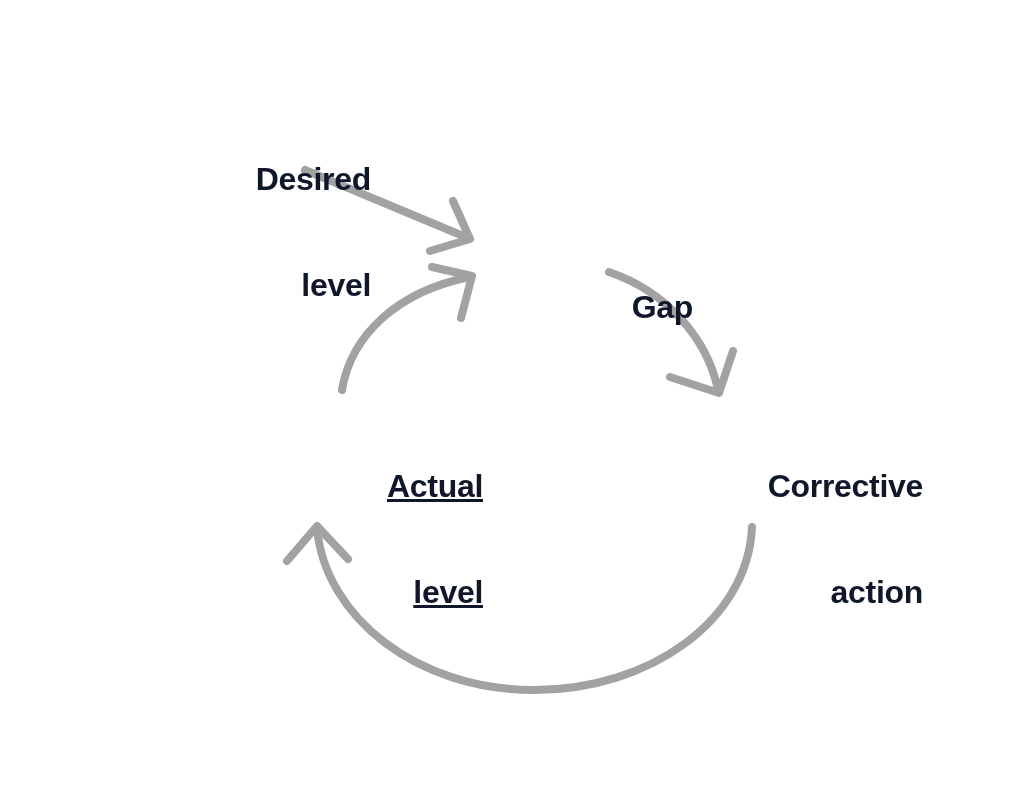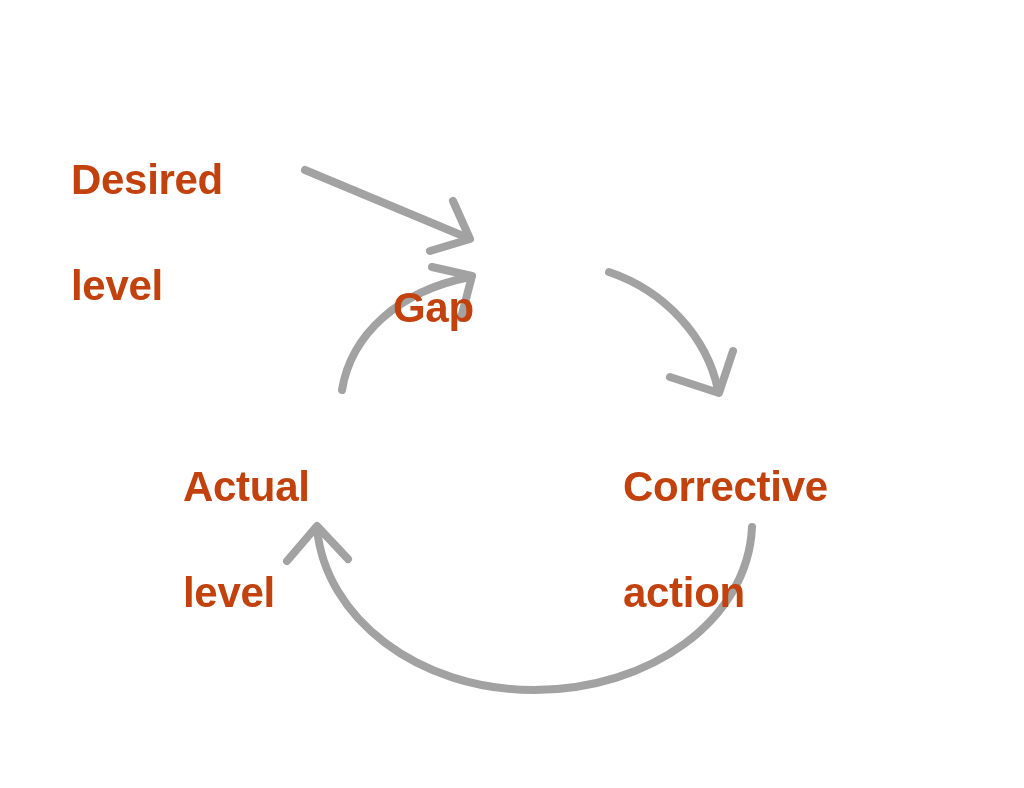--- a/index.html
+++ b/index.html
@@ -20,26 +20,26 @@
   }
   #arrow-layer {
     position: absolute;
     inset: 0;
     width: 1024px;
     height: 788px;
     pointer-events: none;
   }
   .node-label {
     position: absolute;
-    color: #c2410c;
+    color: #0f172a;
     font-family: "Liberation Sans", sans-serif;
     font-weight: bold;
-    font-size: 42px;
+    font-size: 32px;
     line-height: 53px;
-    text-align: left;
+    text-align: right;
     white-space: pre-line;
     letter-spacing: -0.3px;
     user-select: none;
   }
   .node-label .ln {
     display: block;
   }
   
   #node-desired {
     left: 71px;
@@ -53,20 +53,21 @@
   }
   #node-corrective {
     left: 623px;
     top: 407px;
     width: 300px;
   }
   #node-actual {
     left: 183px;
     top: 407px;
     width: 300px;
+    text-decoration: underline;
   }
 </style>
 </head>
 <body>
 
 <div id="canvas">
 
   <svg id="arrow-layer" viewBox="0 0 1024 788" xmlns="http://www.w3.org/2000/svg">
 
     <g>

